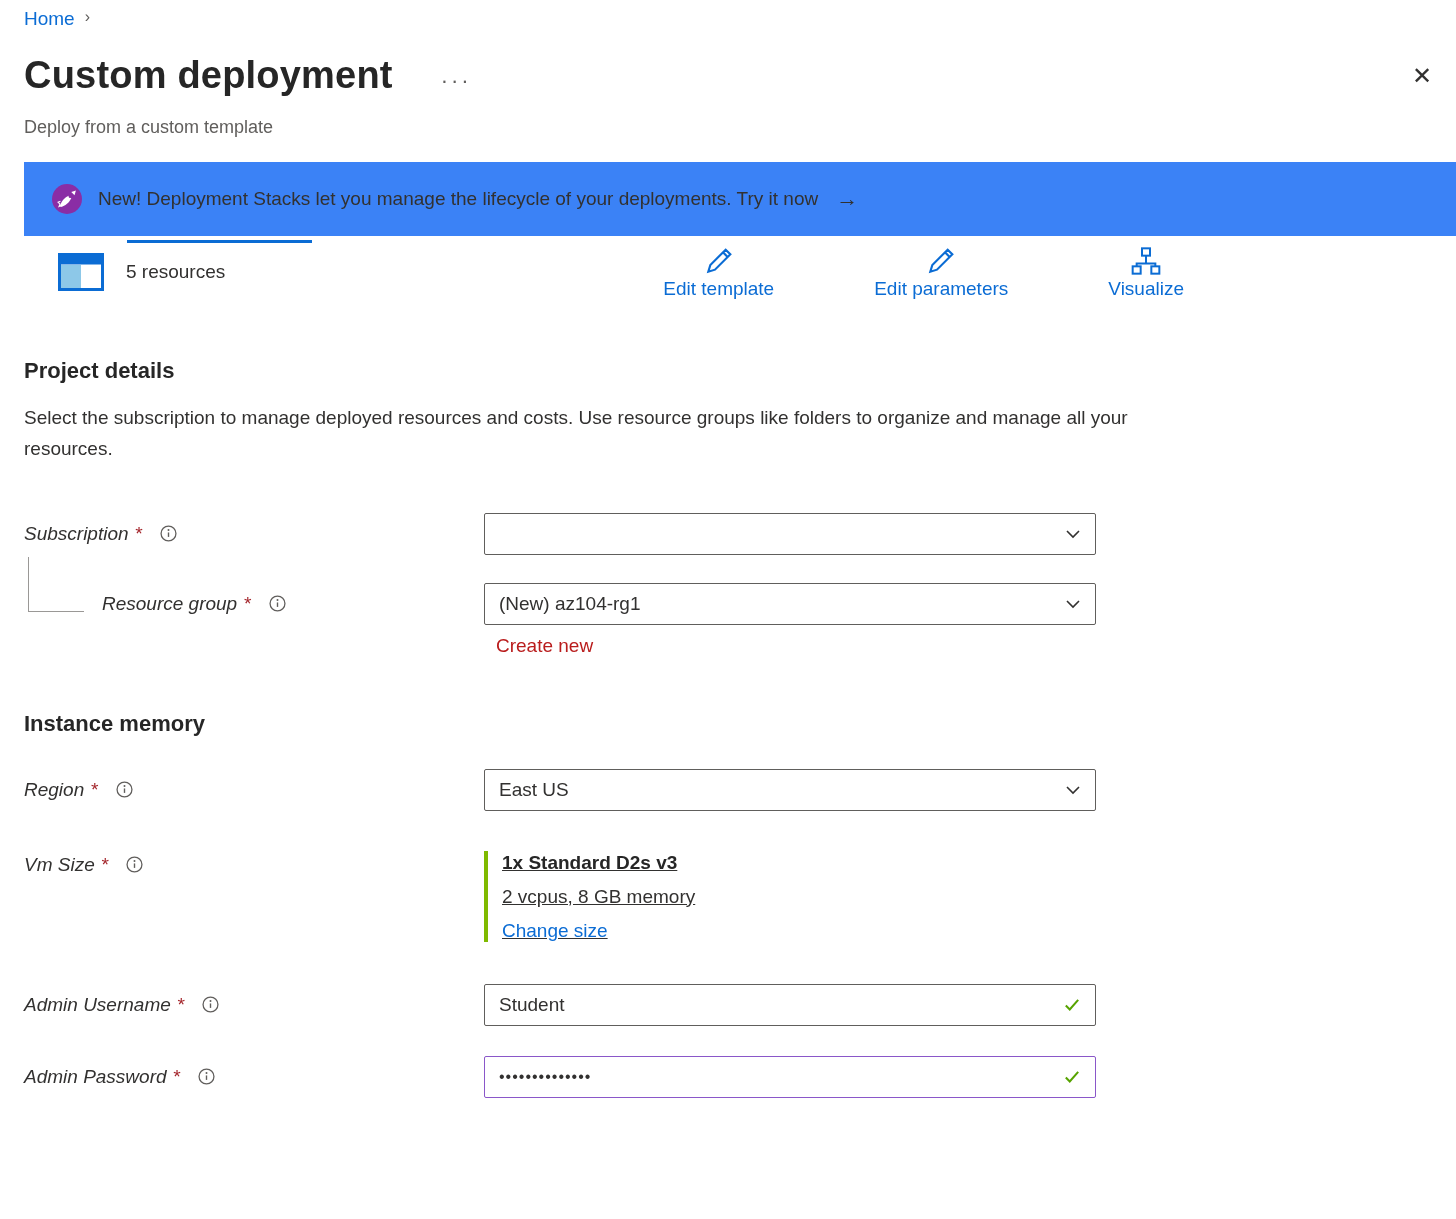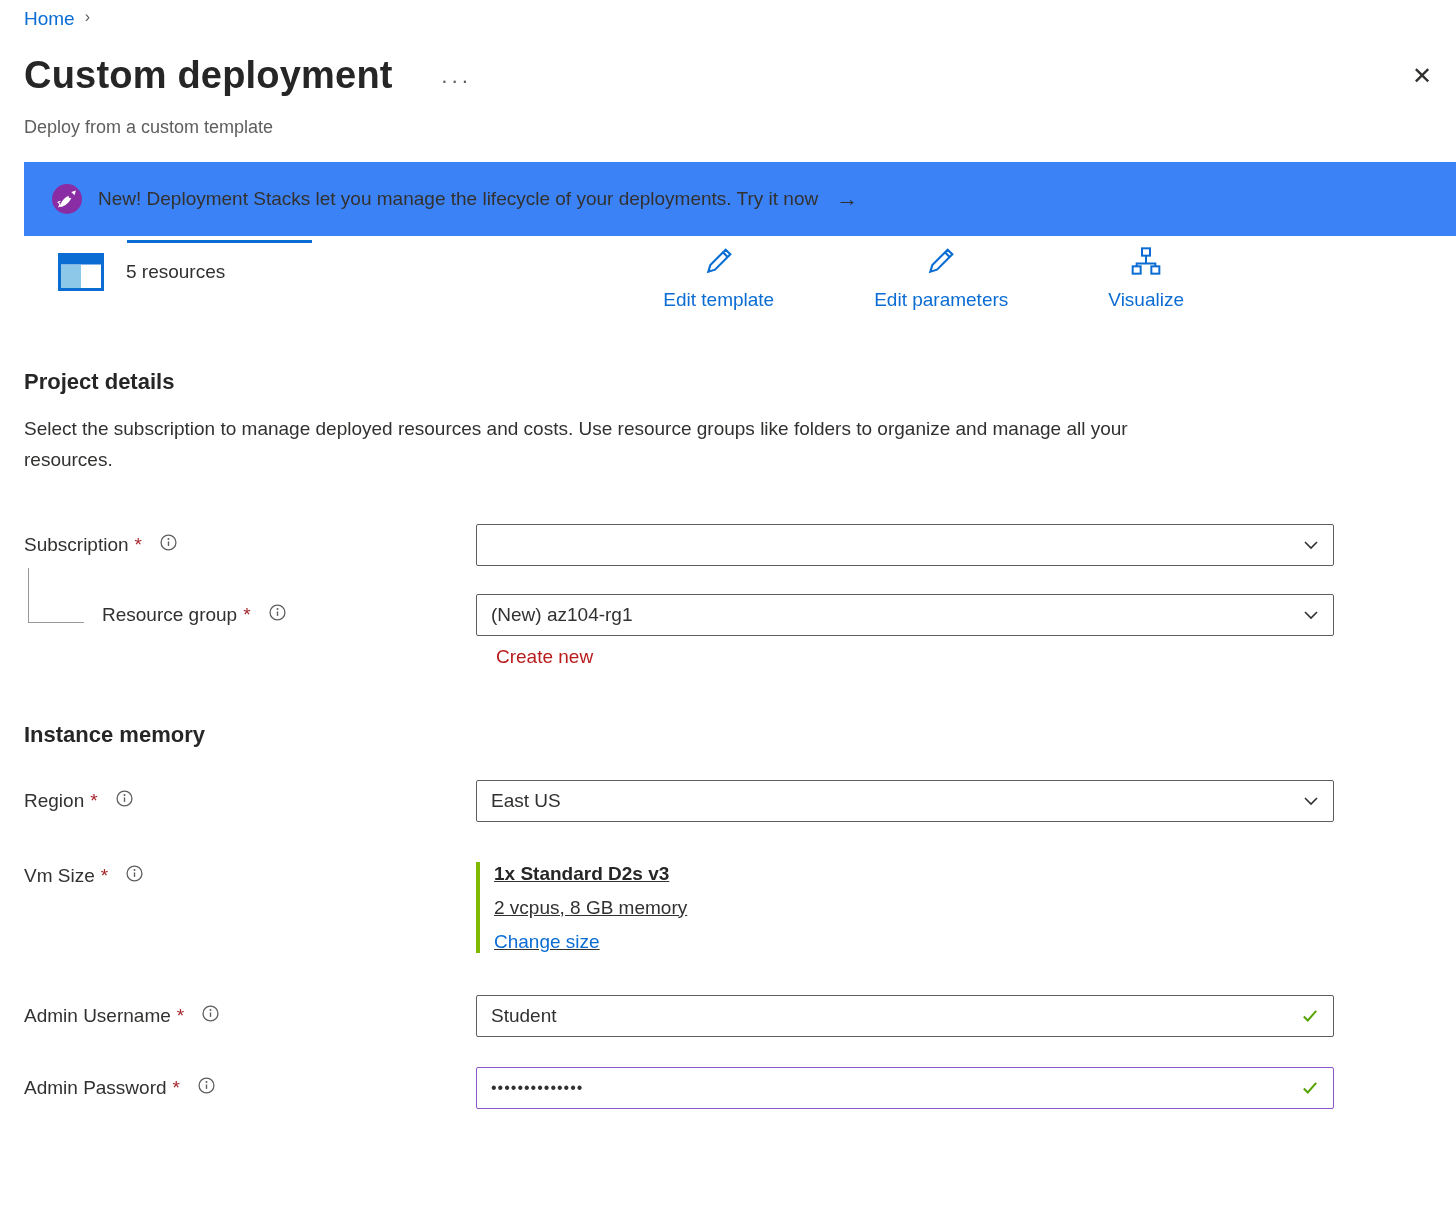--- a/index.html
+++ b/index.html
@@ -40,33 +40,33 @@
   }
   .banner .rocket { width: 30px; height: 30px; flex-shrink: 0; }
   .banner .arrow { font-size: 22px; margin-left: 2px; }
 
   
   .tab-fragment { height: 3px; width: 185px; background: #0b6cd4; margin-left: 103px; margin-top: 4px; }
   .template-row { display: flex; align-items: flex-start; margin-top: 2px; }
   .template-left { display: flex; align-items: center; gap: 22px; margin-left: 34px; margin-top: 8px; }
   .template-left .res-count { font-size: 19px; }
   .template-actions { margin-left: auto; display: flex; gap: 100px; margin-right: 248px; }
-  .action { display: flex; flex-direction: column; align-items: center; gap: 12px; color: #0b6cd4; font-size: 19px; cursor: pointer; }
+  .action { display: flex; flex-direction: column; align-items: center; gap: 1px; color: #0b6cd4; font-size: 19px; cursor: pointer; }
   .action svg { width: 32px; height: 32px; }
 
   
   .section-heading { font-size: 22px; font-weight: 600; margin-top: 58px; color: #262626; }
   .section-desc { margin-top: 18px; font-size: 19px; line-height: 1.65; max-width: 1160px; color: #323130; }
 
   
   .form-row { display: flex; align-items: center; margin-top: 28px; }
-  .form-label { width: 452px; flex-shrink: 0; display: flex; gap: 4px; font-size: 19px; position: relative; }
+  .form-label { width: 452px; flex-shrink: 0; display: flex; align-items: center; gap: 4px; font-size: 19px; position: relative; font-style: italic; }
   .form-label .req { color: #a4262c; margin-left: 2px; margin-right: 8px; }
   .info-icon { width: 17px; height: 17px; display: inline-block; cursor: pointer; margin-left: 6px; }
-  .control { width: 858px; }
+  .control { width: 612px; margin-left: 8px; }
 
   .dropdown, .textbox {
     height: 42px; border: 1px solid #605e5c; border-radius: 2px;
     display: flex; align-items: center; justify-content: space-between;
     padding: 0 14px; font-size: 19px; background: #fff; cursor: pointer;
   }
   .dropdown .chev { width: 16px; height: 16px; }
   .textbox { cursor: text; gap: 40px; }
   .textbox .check { width: 18px; height: 18px; }
 

